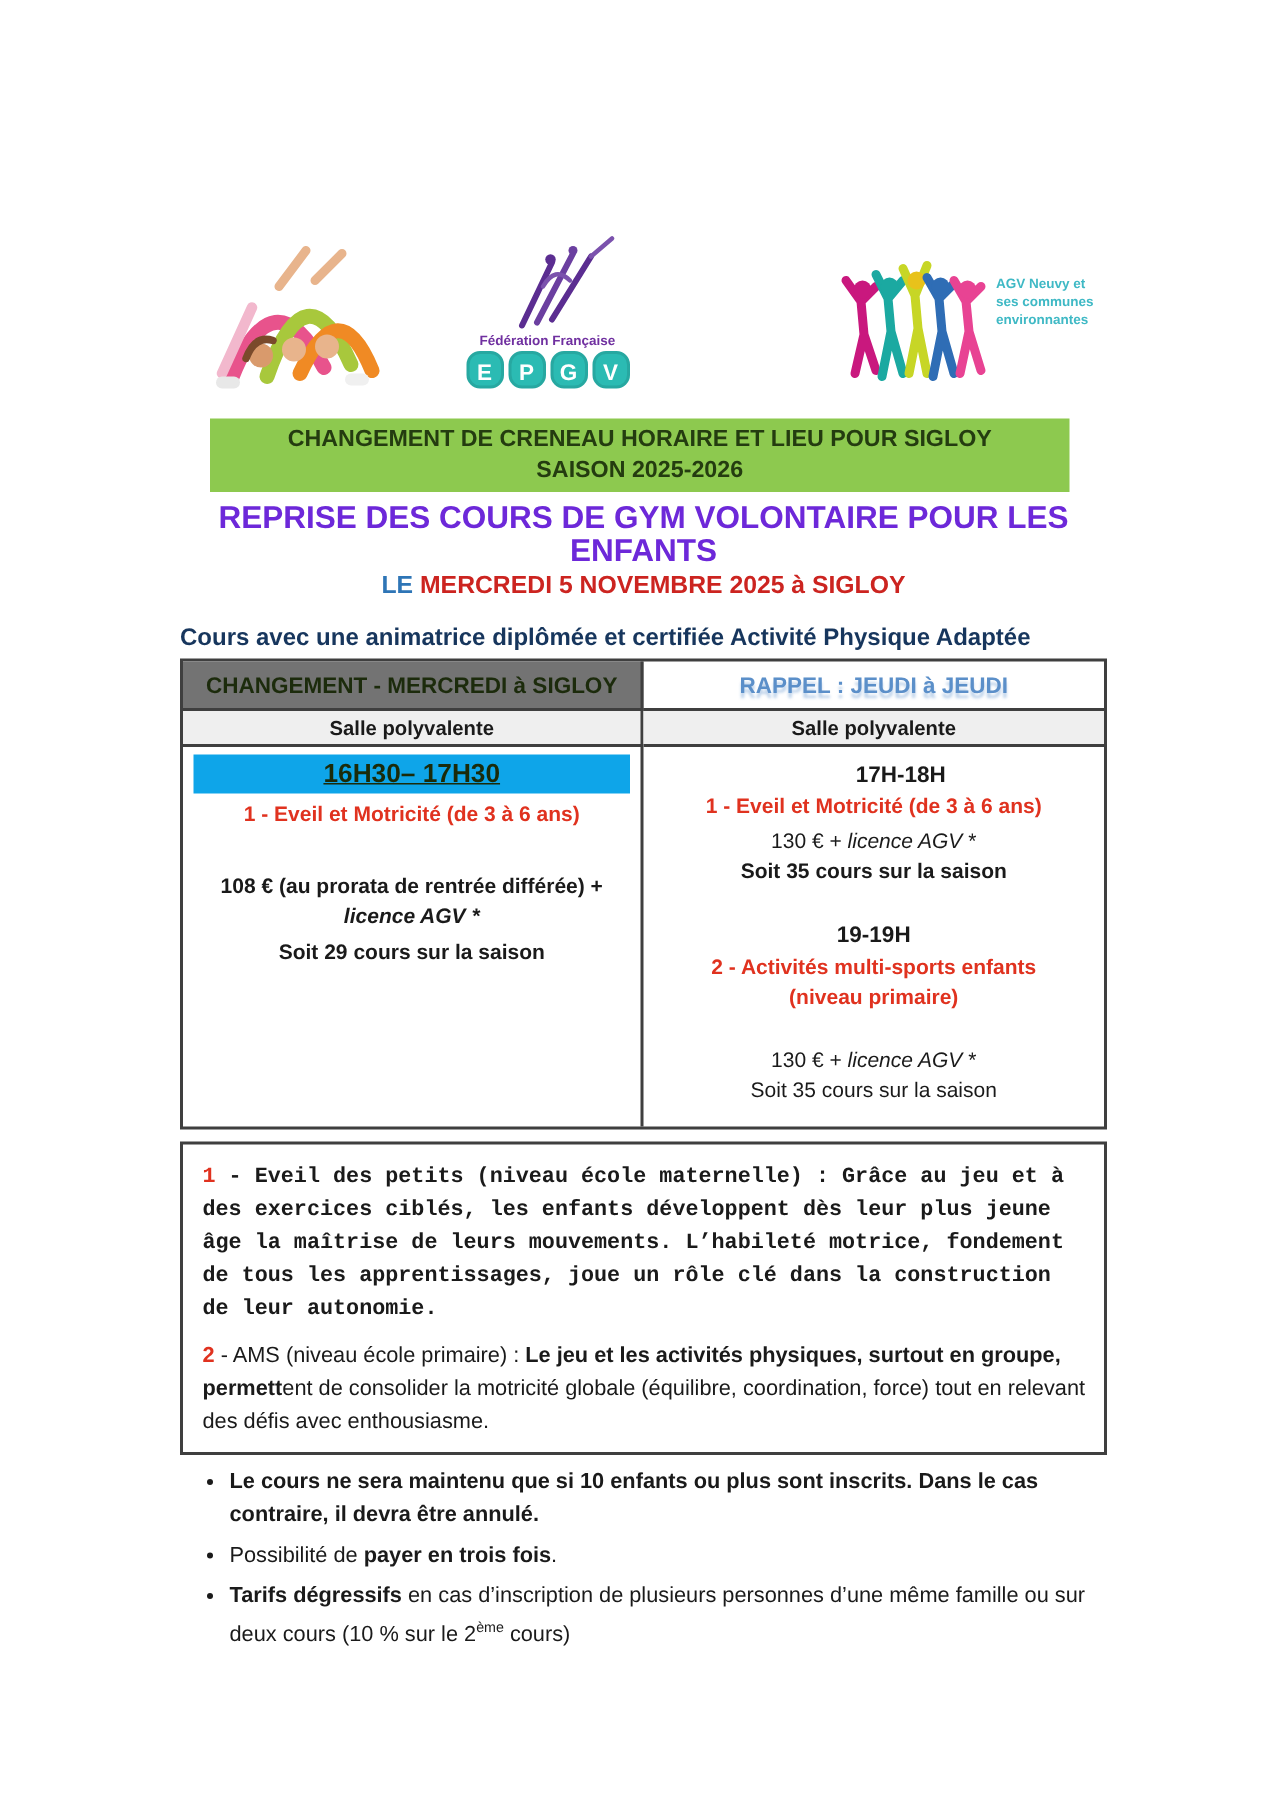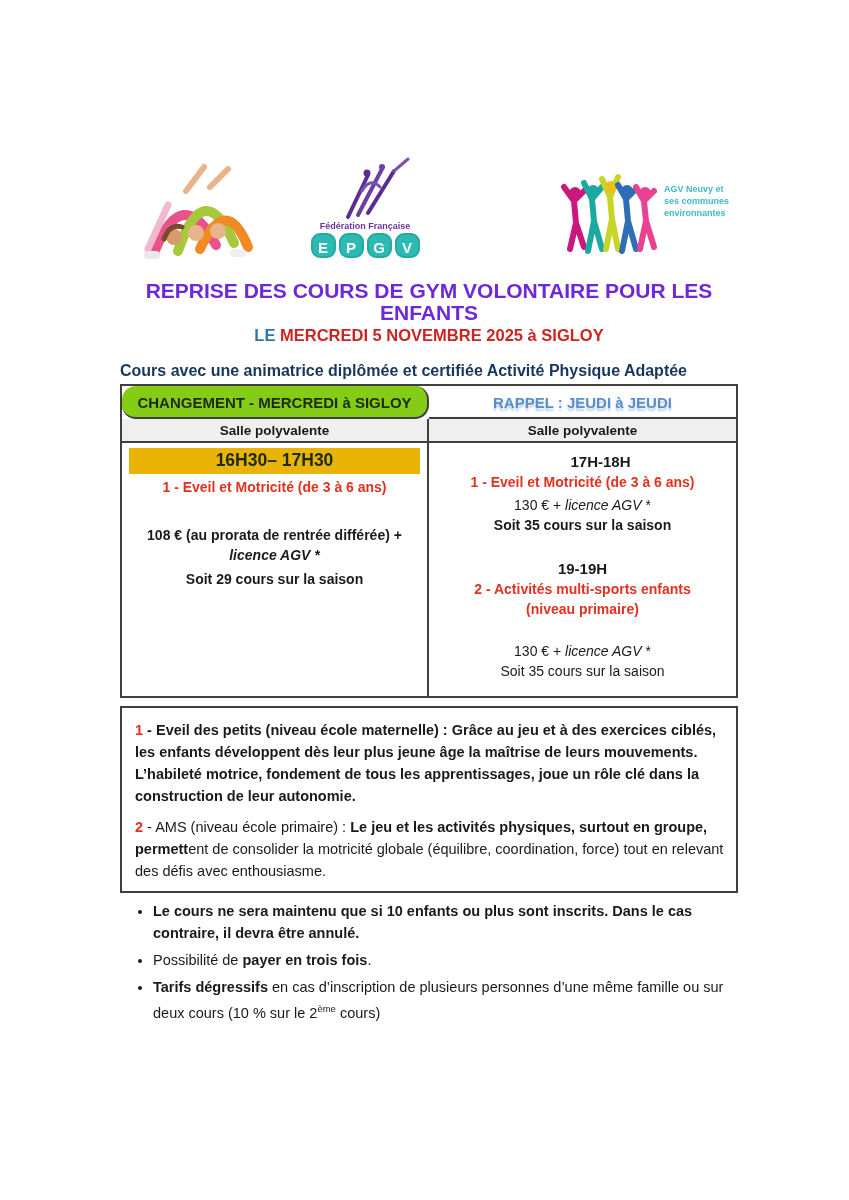--- a/index.html
+++ b/index.html
@@ -46,46 +46,46 @@
   }
 
   
   .gv-table {
     margin-top:4px; border:2px solid #3f3f3f;
     display:grid; grid-template-columns:1fr 1fr; width:100%;
   }
   .cell { text-align:center; }
   .cell.left { border-right:2px solid #3f3f3f; }
   .row-head { border-bottom:2px solid #3f3f3f; height:33px; line-height:33px; font-size:15px; font-weight:bold; }
-  .head-left { background:#84cc16; color:#1c2b0c;border-radius:14px; }
+  .head-left { background:#737373; color:#1c2b0c; }
   .head-right { color:#5b8fc9; text-shadow:0 3px 2px rgba(130,170,215,0.55); }
   .row-room { border-bottom:2px solid #3f3f3f; height:24px; line-height:24px;
     background:#efefef; font-weight:bold; font-size:13.5px; }
   .row-body { height:253px; padding-top:3px; font-size:14px; }
   .time-band {
-    margin:2px 7px 0; background:#eab308; font-size:17.5px; font-weight:bold;
-    color:#1a2b0a; padding:2px 0 3px;
+    margin:2px 7px 0; background:#0ea5e9; font-size:17.5px; font-weight:bold;
+    color:#1a2b0a; padding:2px 0 3px;text-decoration:underline;
   }
   .red-line { color:#e0321f; font-weight:bold; font-size:14px; line-height:20px; }
   .bold-line { font-weight:bold; line-height:20px; }
   .normal-line { line-height:20px; }
   .italic { font-style:italic; }
   .mt3 { margin-top:3px; } .mt4 { margin-top:4px; } .mt6 { margin-top:6px;margin-left:36px; }
   .mt22 { margin-top:22px; } .mt24 { margin-top:24px; } .mt28 { margin-top:28px; }
   .note-line {
     margin-top:30px; padding:0 12px; font-weight:bold; font-style:italic;
     font-size:13.5px; line-height:21px;
   }
 
   
   .desc-box {
     margin-top:8px; border:2px solid #3f3f3f;
     padding:11px 12px 9px 13px; font-size:14.5px; line-height:22px;
   }
-  .desc-p1 { font-weight:bold; }
+  .desc-p1 { font-weight:bold;font-family:Liberation Mono, monospace; }
   .desc-p2 { margin-top:9px; }
   .num-red { color:#e0321f; font-weight:bold; }
   .seg-bold { font-weight:bold; }
 
   
   .bullets { margin-top:7px; padding-left:33px; font-size:14.5px; line-height:22px; list-style:disc; }
   .bullets li { margin-bottom:5px; }
   .bullets sup { font-size:9.5px; }
 
   
@@ -164,20 +164,24 @@
           <circle cx="89" cy="32" r="6" fill="#e84393"></circle>
         </svg>
         <div class="agv-text">
           <div>AGV Neuvy et</div>
           <div>ses communes</div>
           <div>environnantes</div>
         </div>
       </div>
     </div>
 
+    <div class="banner">
+      <div>CHANGEMENT DE CRENEAU HORAIRE ET LIEU POUR SIGLOY</div>
+      <div>SAISON 2025-2026</div>
+    </div>
 
     <div class="line-blue">REPRISE DES COURS DE GYM VOLONTAIRE POUR LES ENFANTS</div>
 
     <div class="line-date">
       <span class="le">LE </span><span class="main">MERCREDI 5 NOVEMBRE 2025 à SIGLOY</span>
     </div>
 
     <div class="subtitle">Cours avec une animatrice diplômée et certifiée Activité Physique Adaptée</div>
 
     <div class="gv-table">

